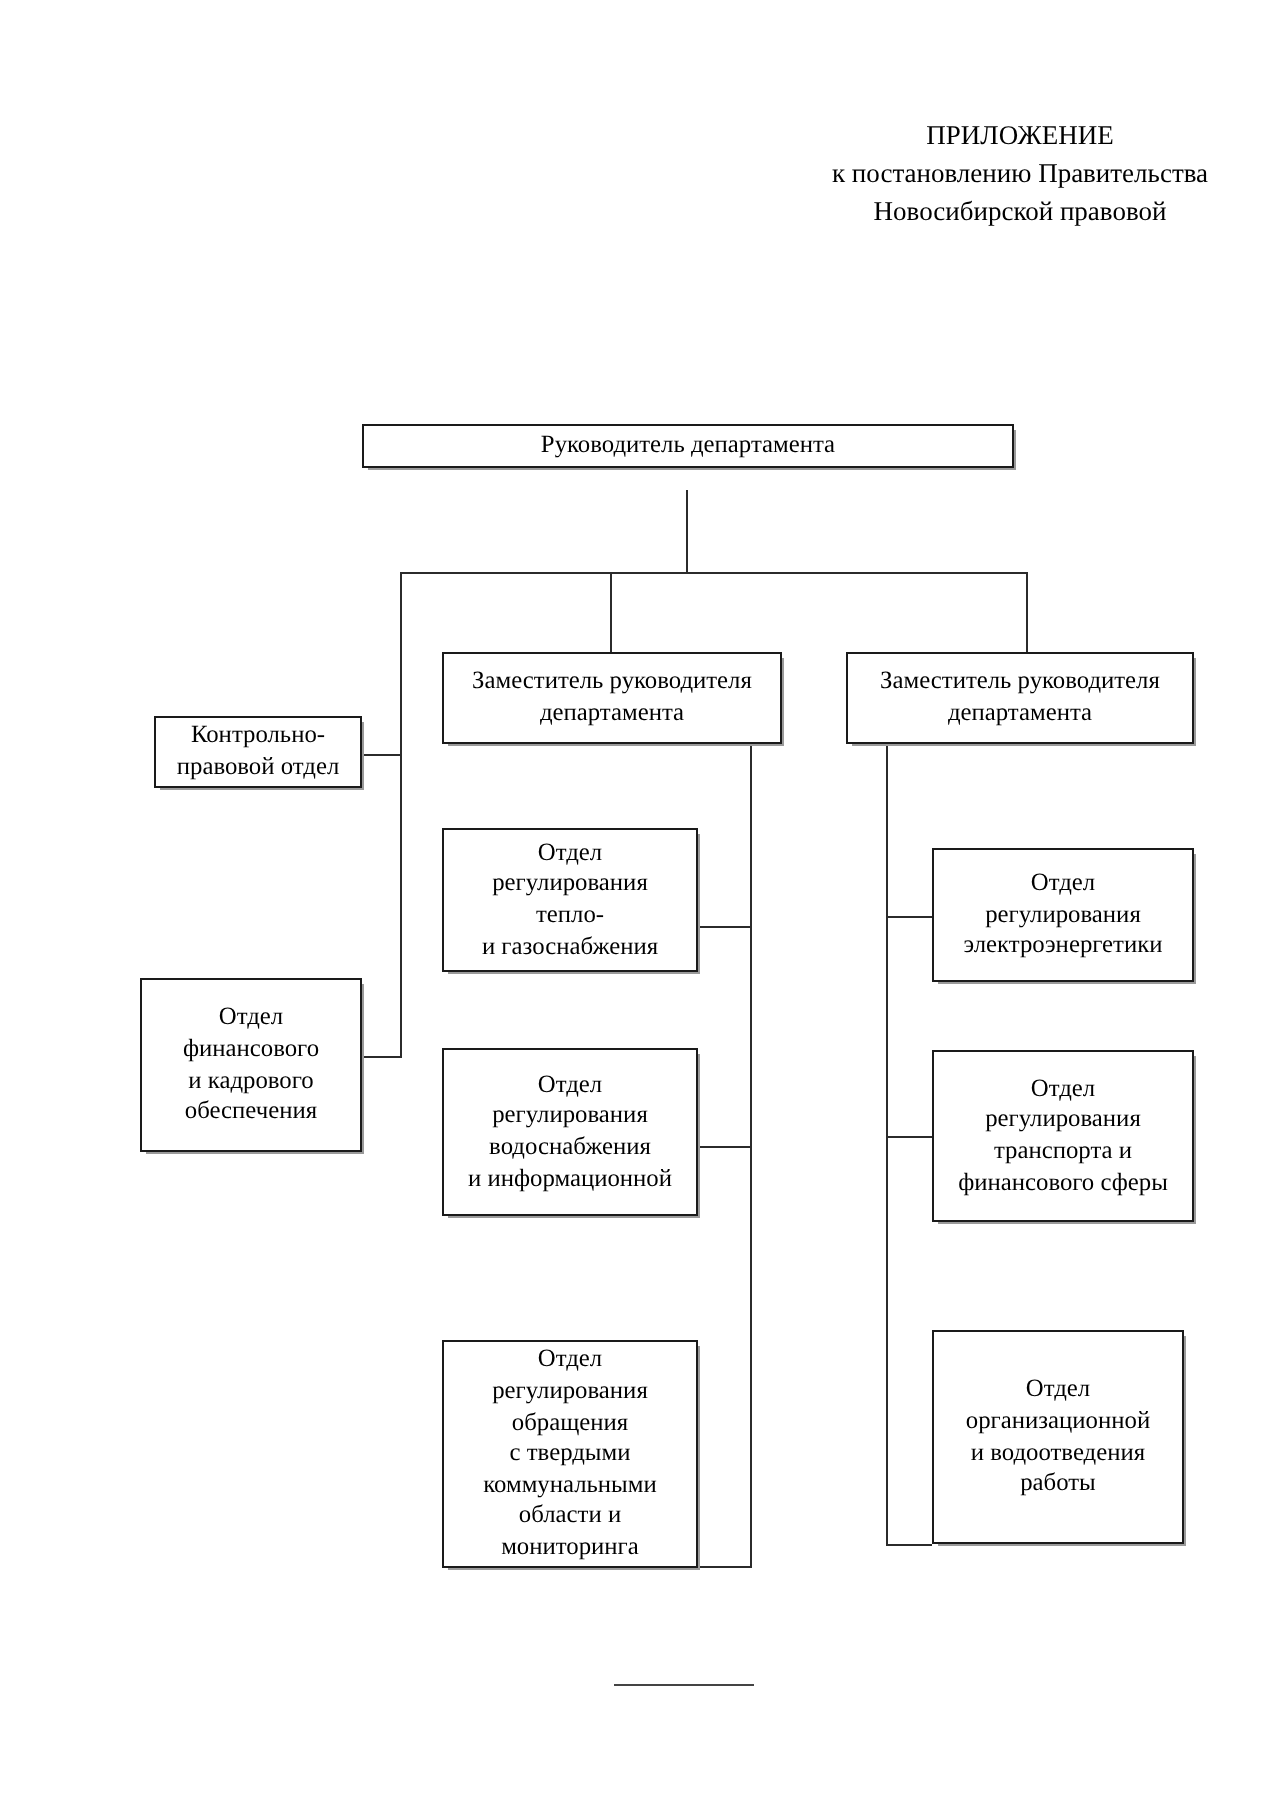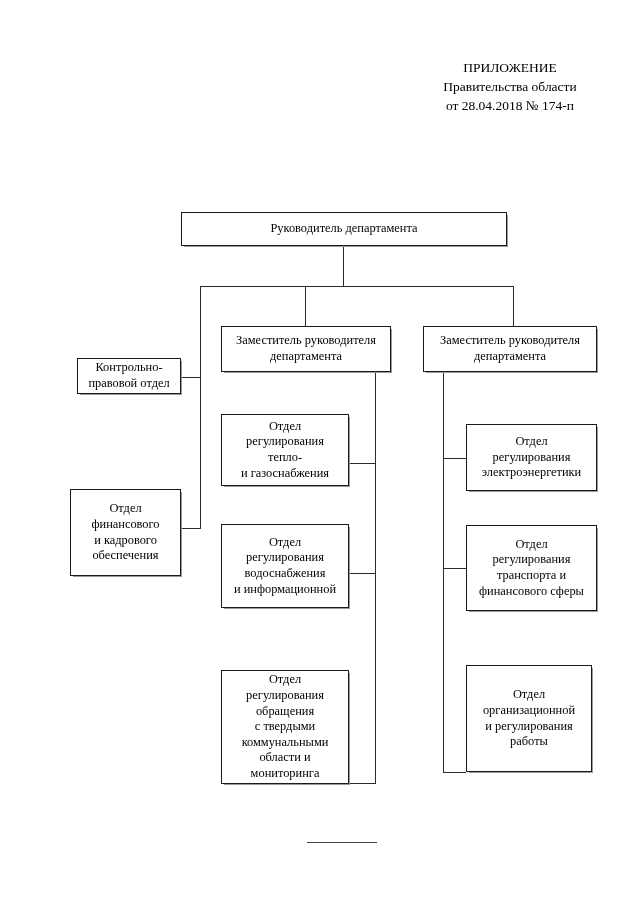--- a/index.html
+++ b/index.html
@@ -72,22 +72,22 @@
     background: #444444;
   }
 </style>
 </head>
 <body>
 
 <div id="page">
 
   <div id="hdr-block" class="hdr">
     <div>ПРИЛОЖЕНИЕ</div>
-    <div>Правительства области</div>
-    <div>от 28.04.2018  № 174-п</div>
+    <div>к постановлению Правительства</div>
+    <div>Новосибирской правовой</div>
   </div>
 
 
   <div class="line vline" style="left:343px; top:245px; height:41px;"></div>
 
   <div class="line hline" style="left:200px; top:286px; width:314px;"></div>
 
   <div class="line vline" style="left:200px; top:286px; height:242px;"></div>
   <div class="line hline" style="left:181px; top:377px; width:20px;"></div>
   <div class="line hline" style="left:181px; top:528px; width:20px;"></div>
@@ -99,21 +99,21 @@
   <div class="line vline" style="left:375px; top:372px; height:411px;"></div>
   <div class="line hline" style="left:349px; top:463px; width:27px;"></div>
   <div class="line hline" style="left:349px; top:573px; width:27px;"></div>
   <div class="line hline" style="left:349px; top:783px; width:27px;"></div>
 
   <div class="line vline" style="left:443px; top:372px; height:400px;"></div>
   <div class="line hline" style="left:443px; top:458px; width:23px;"></div>
   <div class="line hline" style="left:443px; top:568px; width:23px;"></div>
   <div class="line hline" style="left:443px; top:772px; width:23px;"></div>
 
-  <div class="box" style="left:181px; top:212px; width:326px; height:34px;align-items:center;">
+  <div class="box" style="left:181px; top:212px; width:326px; height:22px;align-items:center;">
     <span>Руководитель департамента</span>
   </div>
 
   <div class="box" style="left:221px; top:326px; width:170px; height:46px;">
     <span>
       <span style="display:block">Заместитель руководителя</span>
       <span style="display:block">департамента</span>
     </span>
   </div>
 
@@ -184,20 +184,20 @@
       <span style="display:block">регулирования</span>
       <span style="display:block">транспорта и</span>
       <span style="display:block">финансового сферы</span>
     </span>
   </div>
 
   <div class="box" style="left:466px; top:665px; width:126px; height:107px;">
     <span>
       <span style="display:block">Отдел</span>
       <span style="display:block">организационной</span>
-      <span style="display:block">и регулирования</span>
+      <span style="display:block">и водоотведения</span>
       <span style="display:block">работы</span>
     </span>
   </div>
 
   <div id="bottom-rule"></div>
 
 </div>
 
 </body></html>

